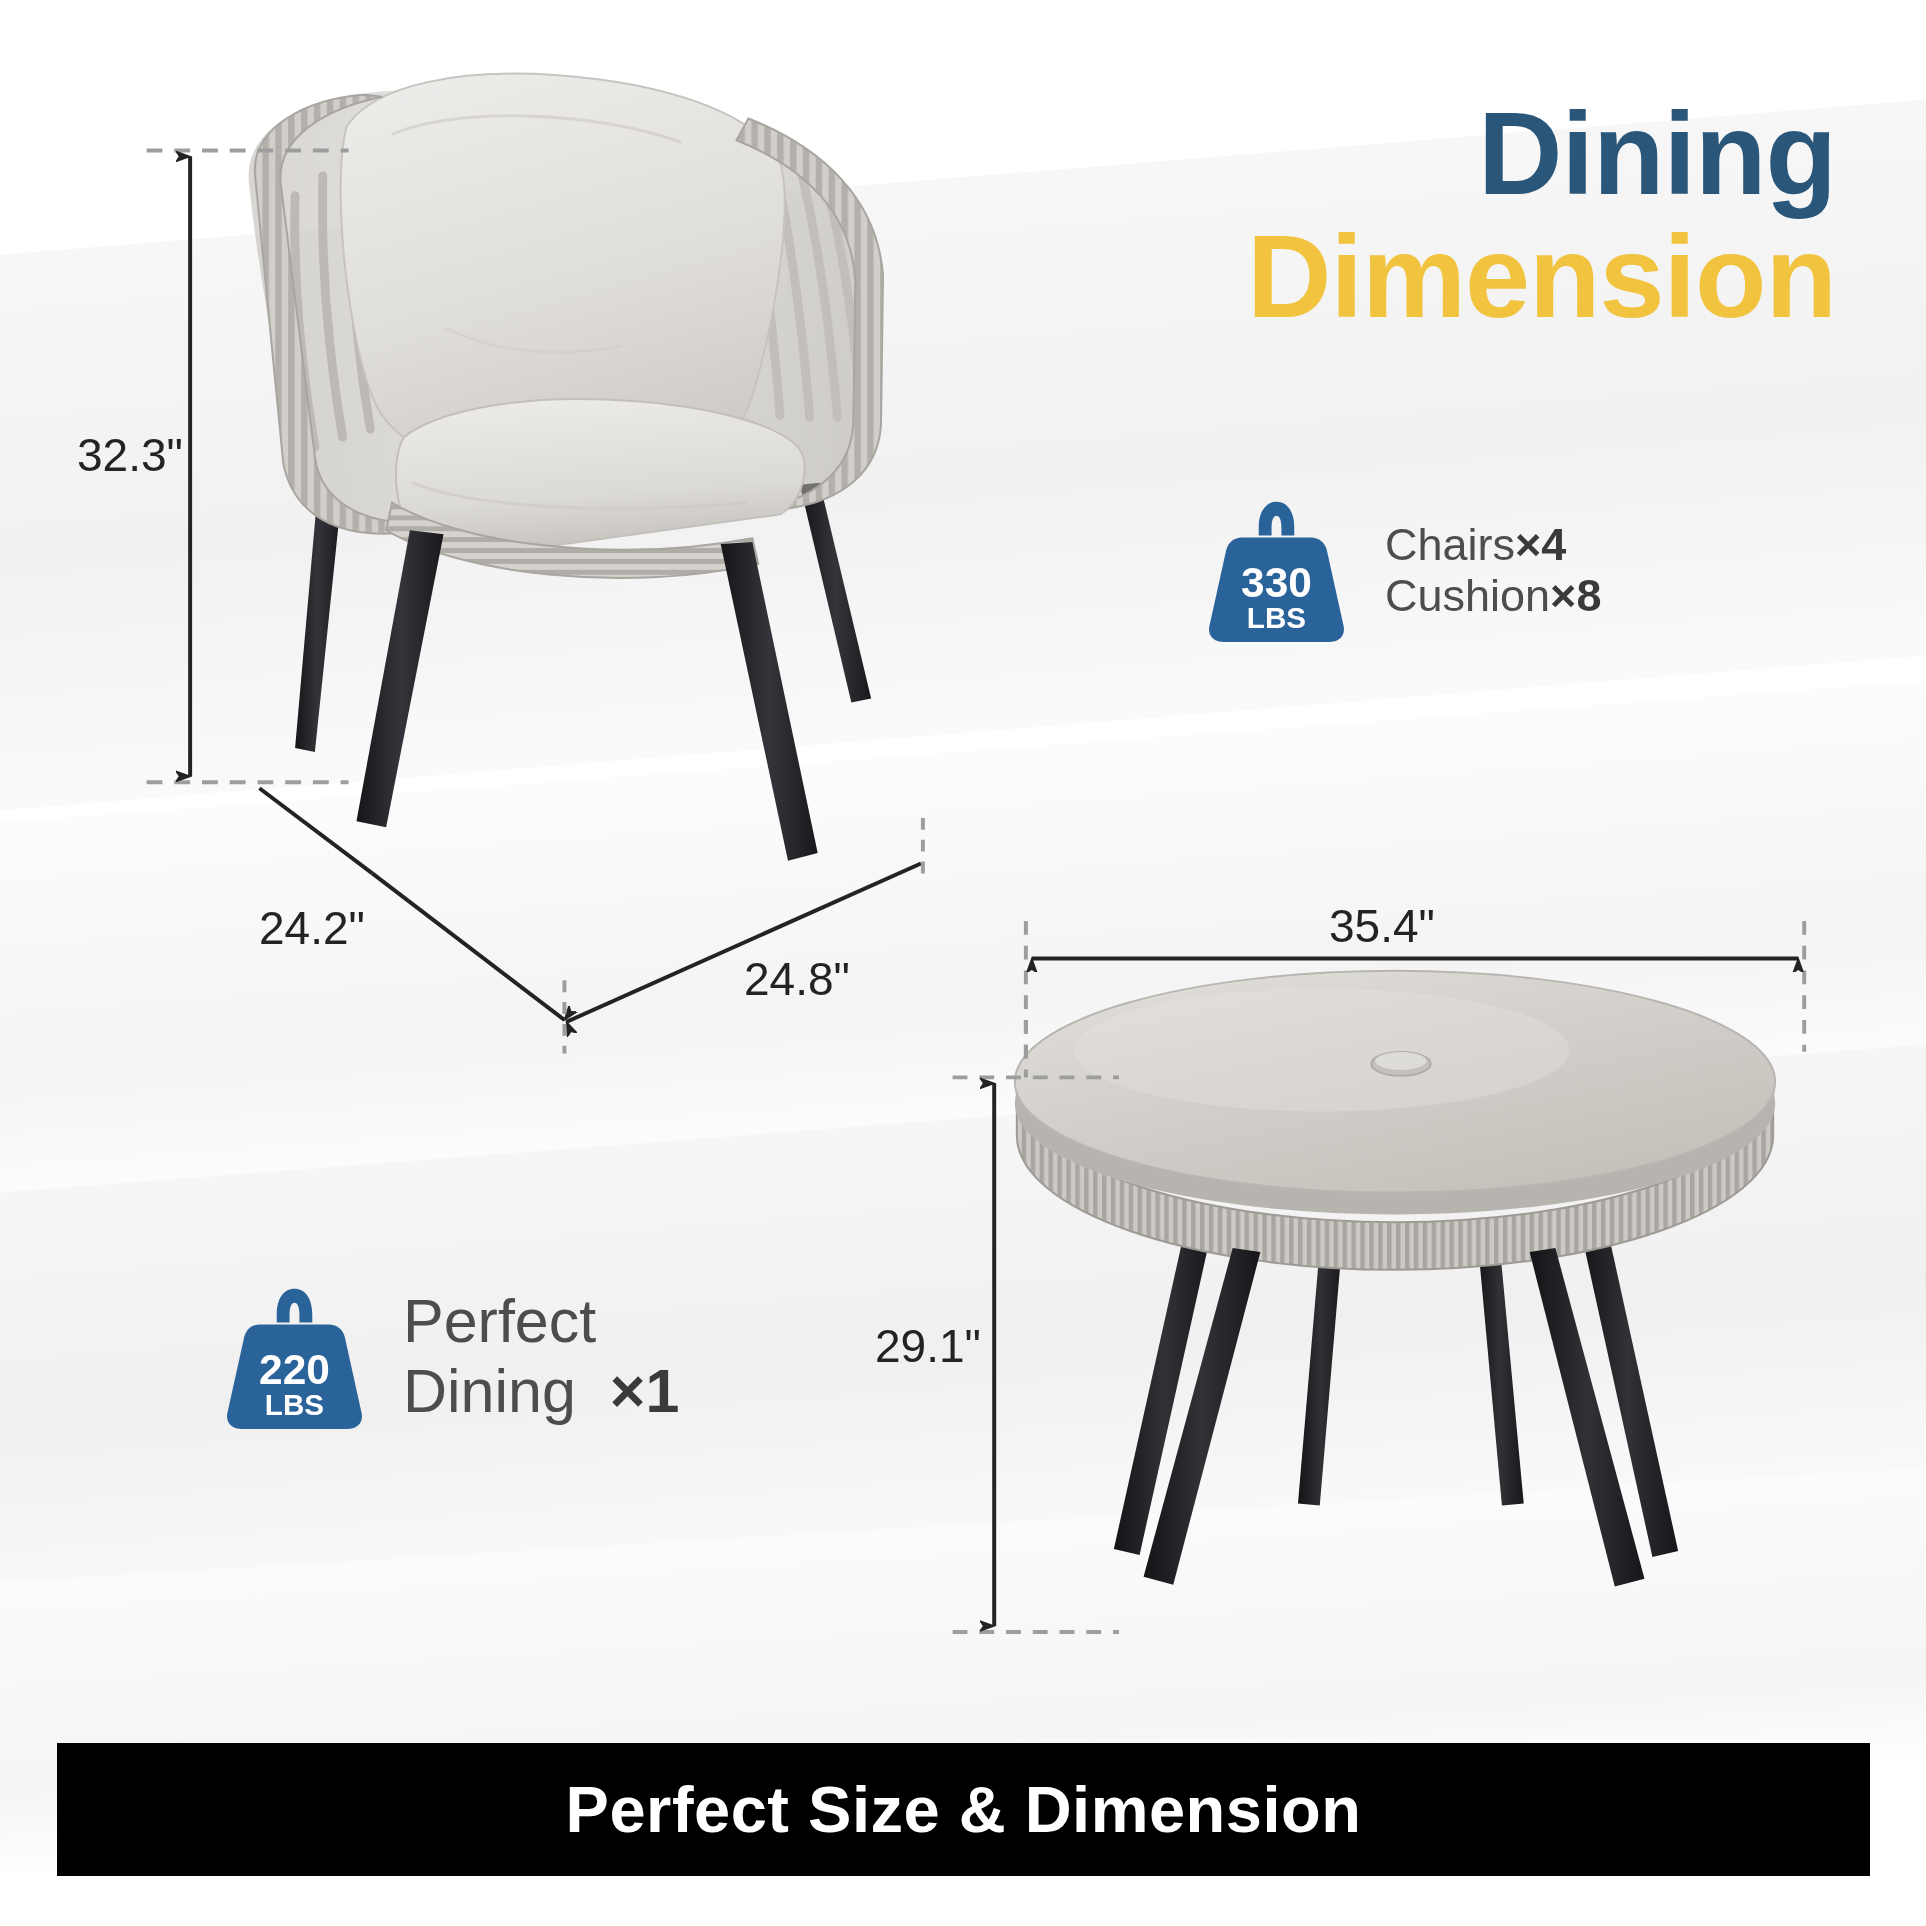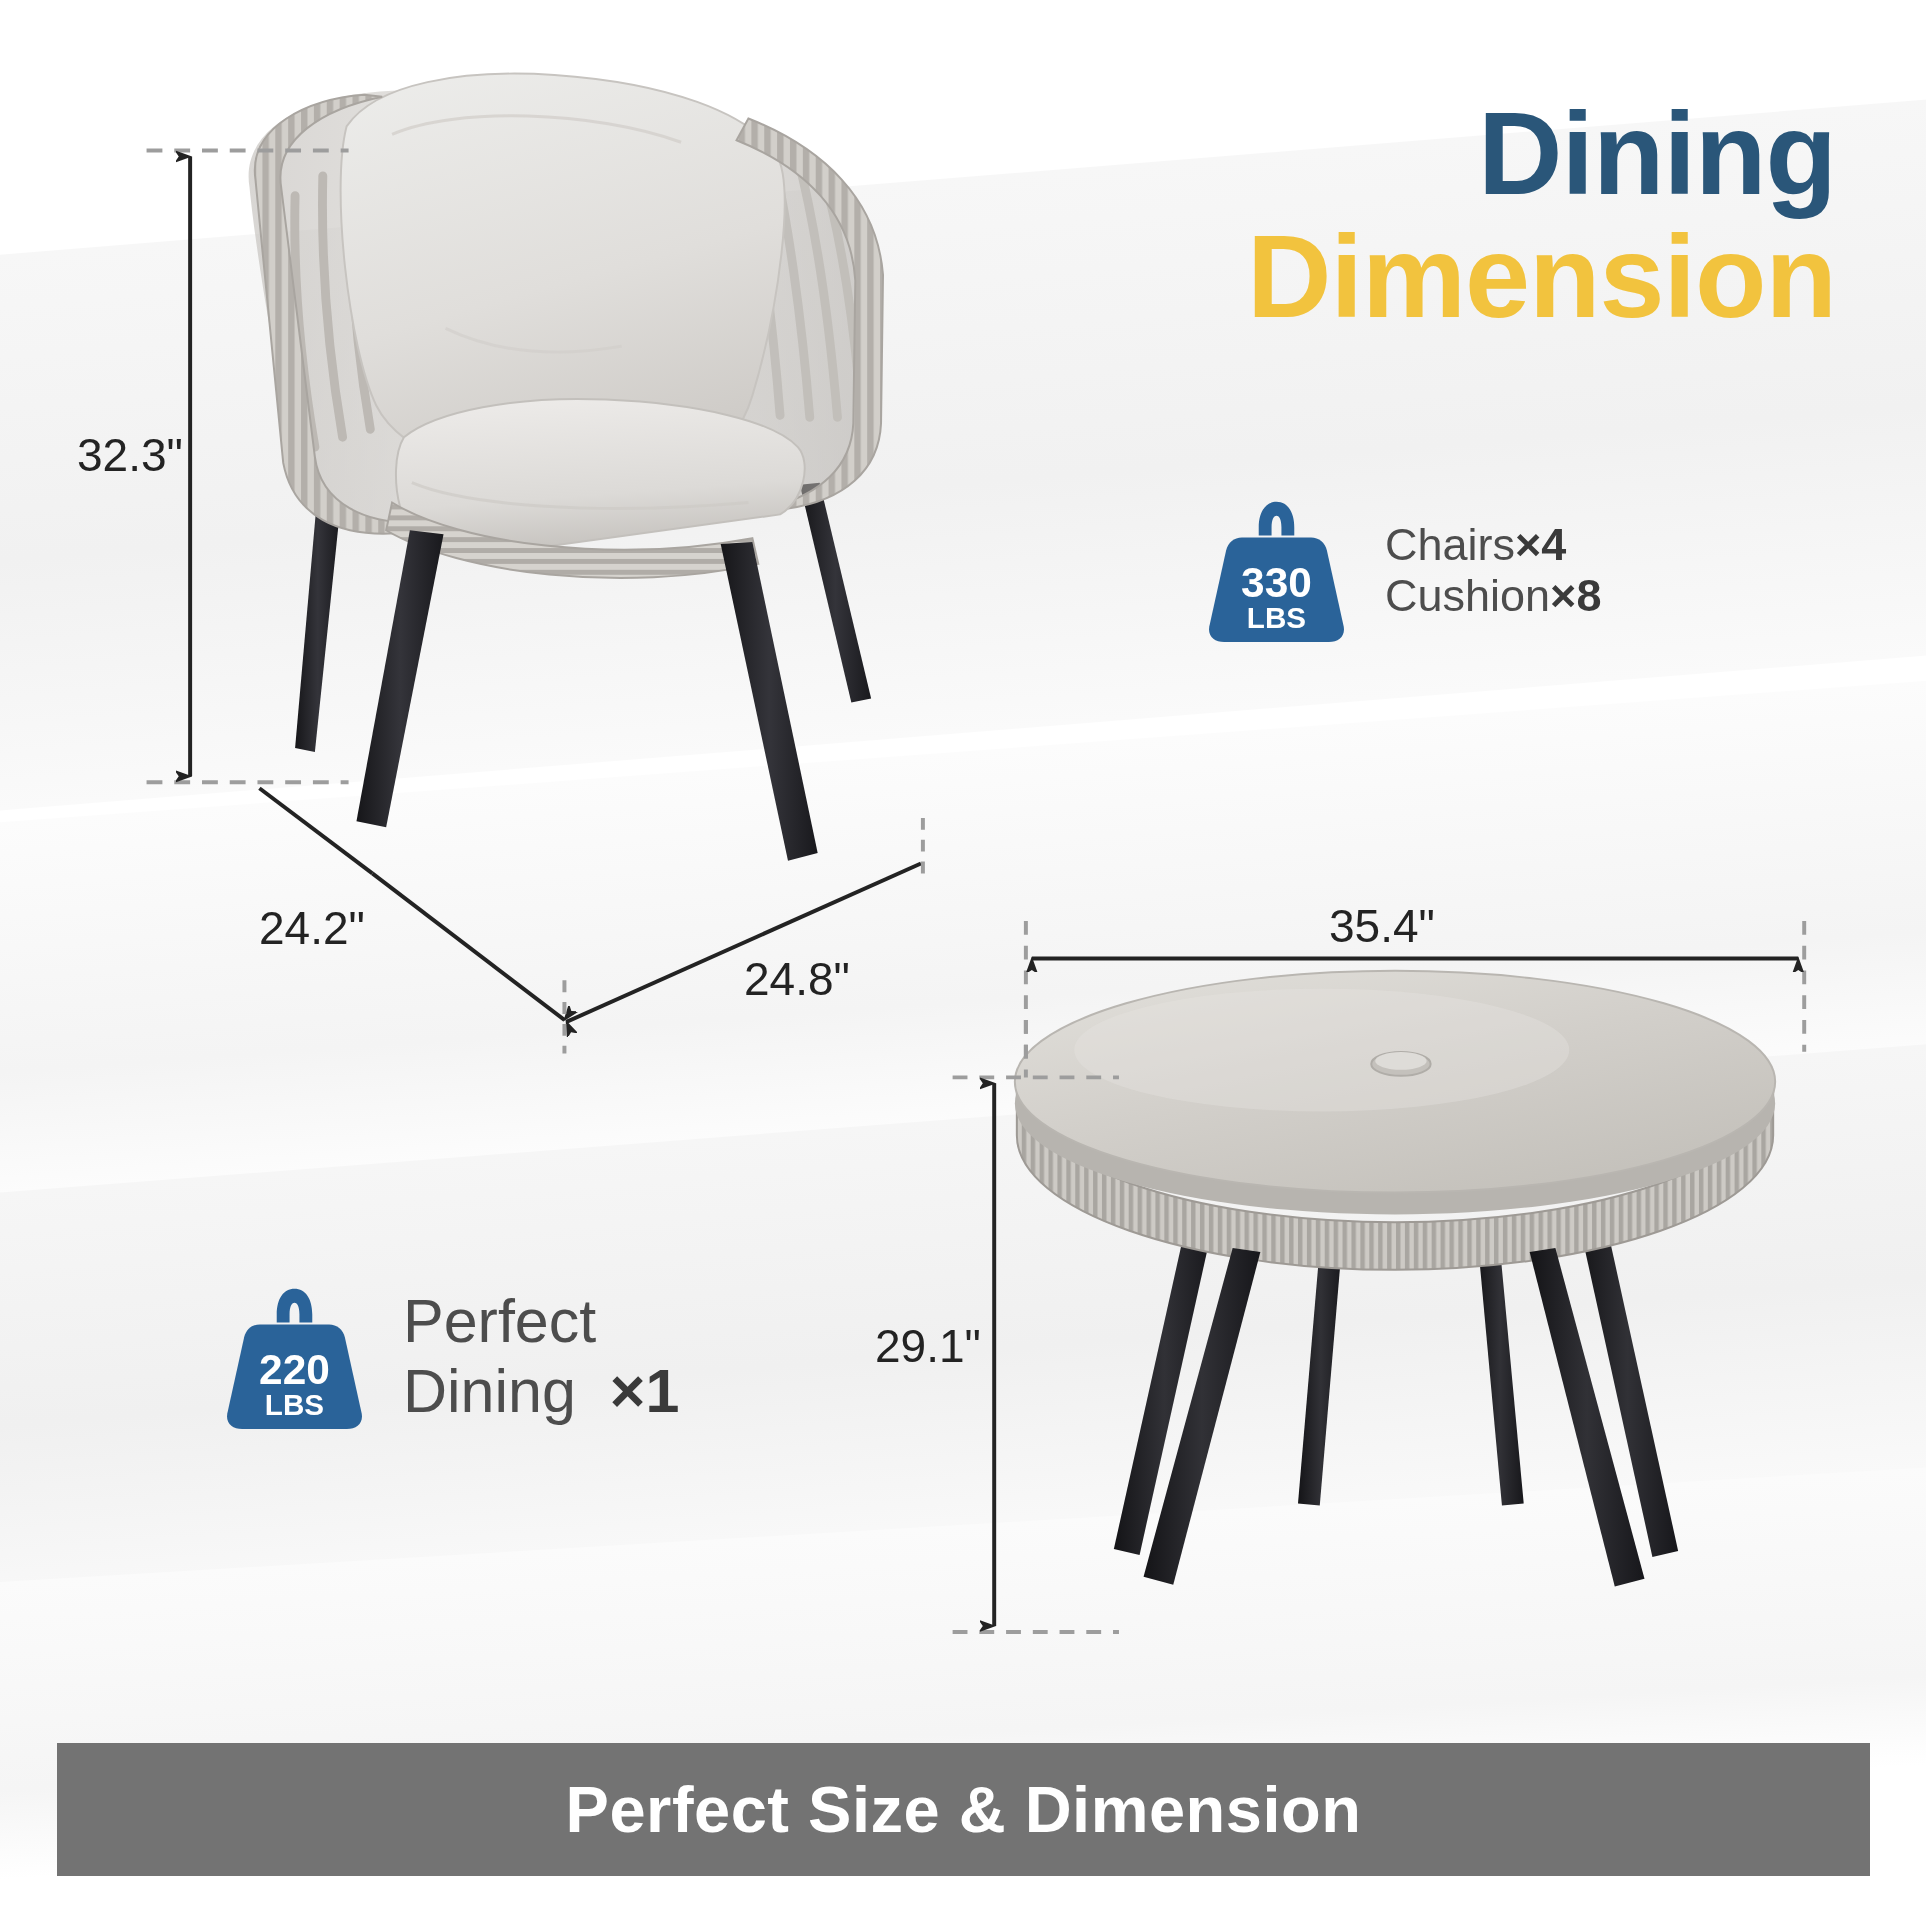--- a/index.html
+++ b/index.html
@@ -129,21 +129,21 @@
   .dim-w-table  { left: 1329px; top: 899px; }
   .dim-h-table  { left: 875px;  top: 1319px; }
 
   
   .banner {
     position: absolute;
     left: 57px;
     right: 57px;
     bottom: 51px;
     height: 133px;
-    background: #737373;
+    background: #000000;
     display: flex;
     align-items: center;
     justify-content: center;
   }
   .banner-text {
     color: #ffffff;
     font-size: 65px;
     font-weight: bold;
     letter-spacing: 0.5px;
     white-space: nowrap;

